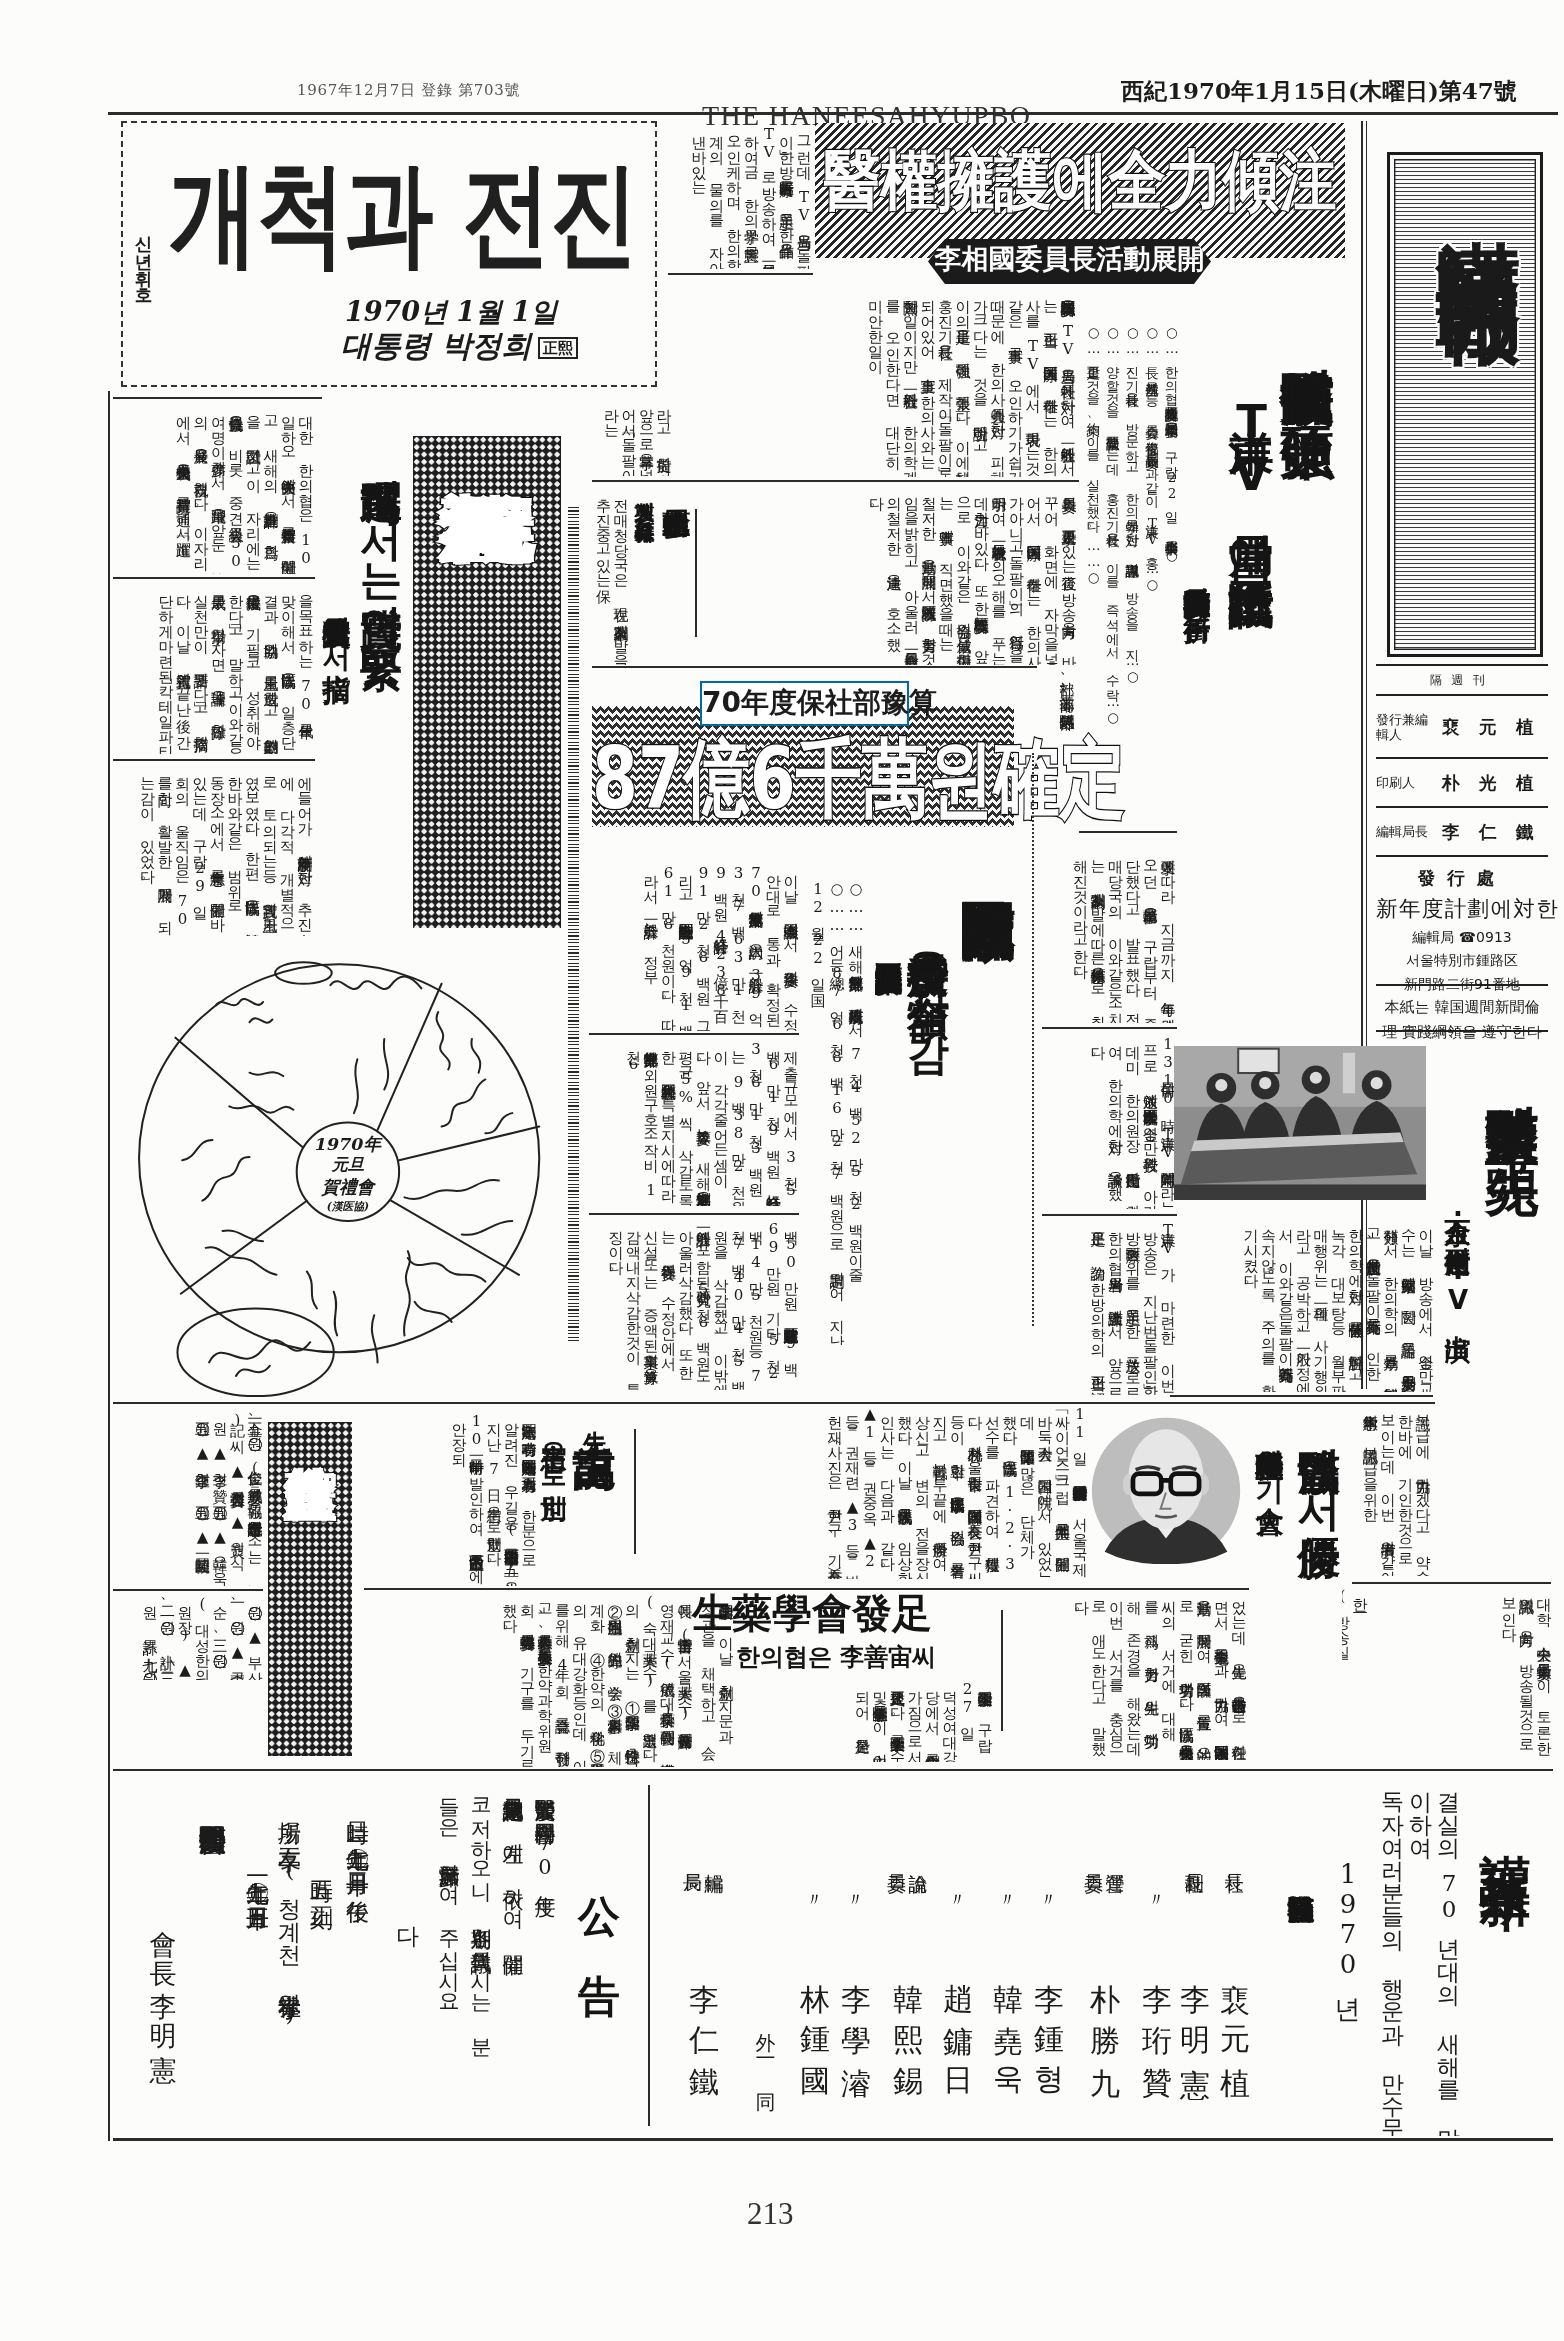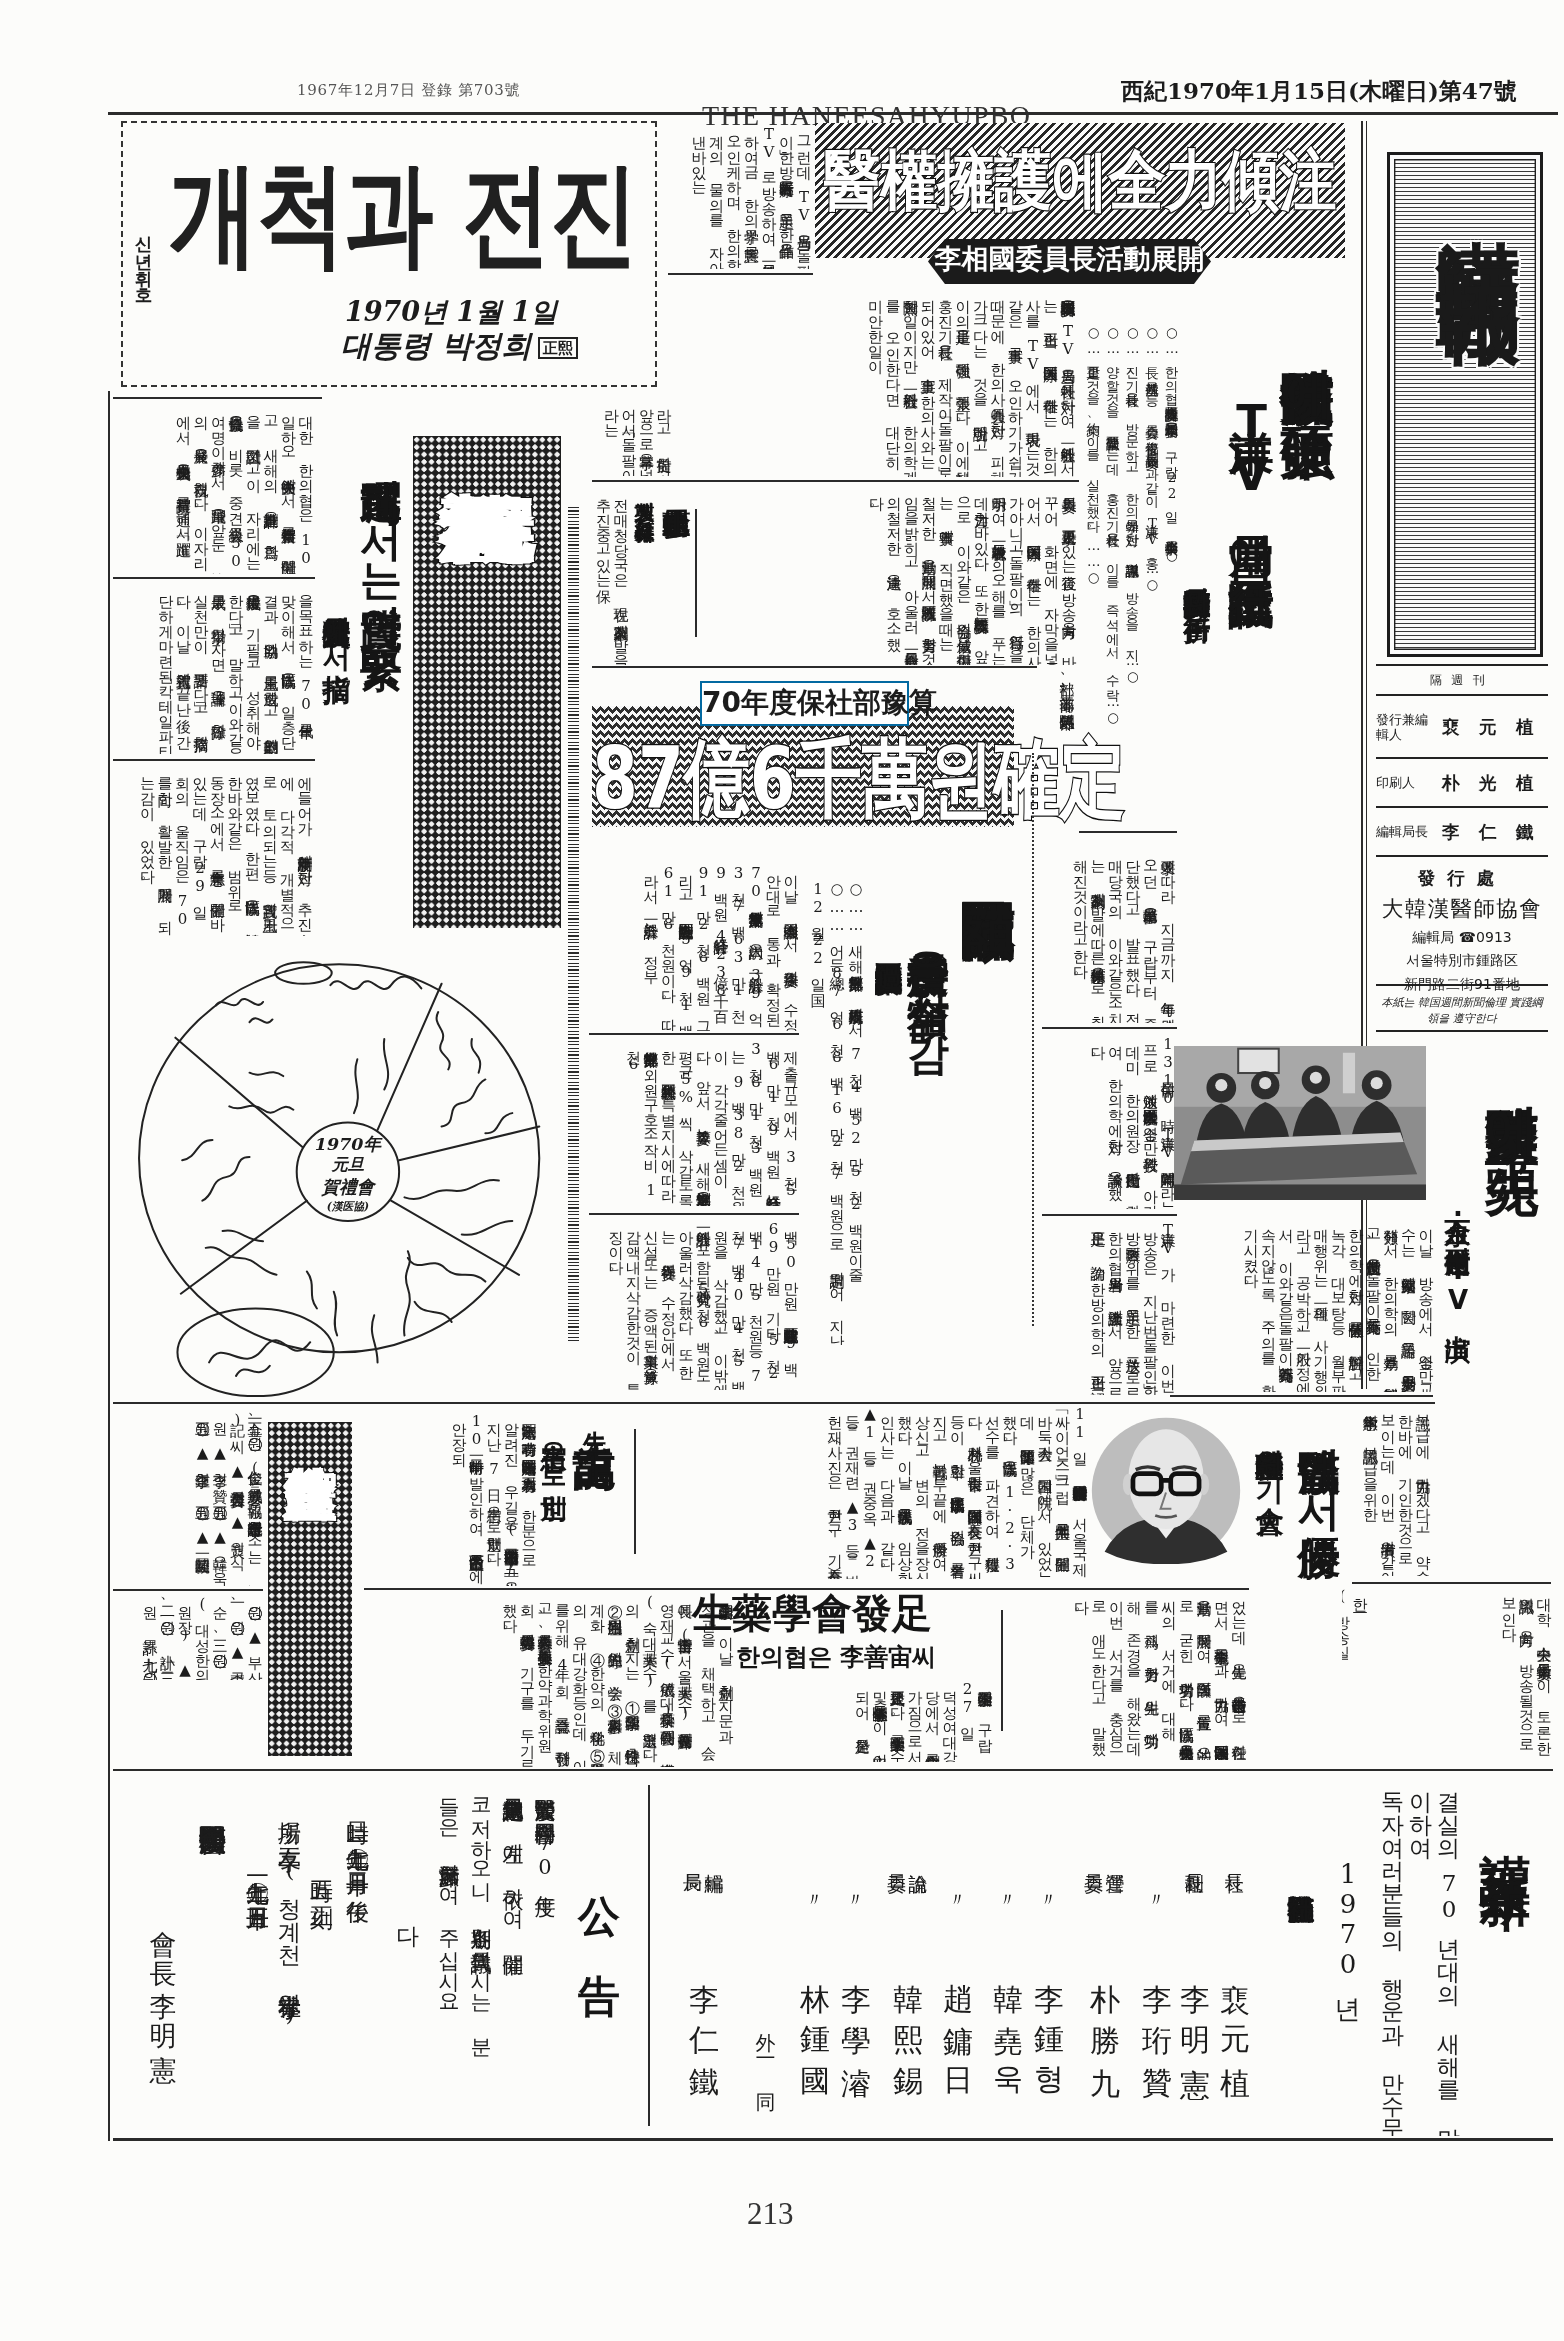--- a/index.html
+++ b/index.html
@@ -36,21 +36,21 @@
 .mast-title{writing-mode:vertical-rl;text-orientation:upright;font-family:"DejaVu Sans",sans-serif;font-weight:bold;font-size:86px;letter-spacing:10.8px;color:#1a1a1a;text-shadow:2px 2px 0 #fbfbfb,-2px -2px 0 #fbfbfb,2px -2px 0 #fbfbfb,-2px 2px 0 #fbfbfb;position:absolute;left:32px;top:15px;}
 .ib{box-sizing:border-box;font-family:"DejaVu Sans",sans-serif;}
 .ib-freq{height:28px;text-align:center;font-size:12px;letter-spacing:9.4px;line-height:28px;border-bottom:2px solid #222;}
 .ib-row{display:flex;align-items:center;border-bottom:2px solid #222;}
 .ib-label{width:58px;font-size:13px;line-height:15px;text-align:left;}
 .ib-name{flex:1;font-size:17.5px;font-weight:bold;letter-spacing:6.7px;text-align:center;white-space:nowrap;}
 .ib-office{height:127px;border-bottom:2px solid #222;text-align:center;}
 .ib-office .t1{font-size:17.5px;font-weight:bold;letter-spacing:12px;padding-top:9.4px;}
 .ib-office .t2{font-size:21.6px;letter-spacing:1.3px;margin-top:4px;white-space:nowrap;}
 .ib-office .t3{font-size:14px;margin-top:5.4px;white-space:nowrap;}
-.ib-ethics{font-size:11px;line-height:16px;padding:9.4px 4px;text-align:center;font-style:italic;}
+.ib-ethics{font-size:15px;line-height:25px;padding:9.4px 4px;text-align:center;}
 
 .n-body{font-size:21px;line-height:32px;}
 .n-line{font-size:23px;line-height:27px;}
 .staff-col{position:absolute;top:1859px;width:47px;height:283px;}
 .staff-title{position:absolute;top:0;left:50%;transform:translateX(-50%);writing-mode:vertical-rl;text-orientation:upright;font-size:19px;line-height:21.6px;height:65px;white-space:pre-line;}
 .staff-name{position:absolute;top:101px;left:50%;transform:translateX(-50%);writing-mode:vertical-rl;text-orientation:upright;font-size:30px;letter-spacing:42px;height:223px;}
 .staff-name-small{top:159px;font-size:20px;letter-spacing:30px;}
 .pageno{font-family:"Liberation Serif",serif;font-size:31px;color:#333;}
 </style>
 </head>
@@ -117,21 +117,21 @@
   <div class="ib-row" style="height:47px;">
     <span class="ib-label">印刷人</span>
     <span class="ib-name">朴 光 植</span>
   </div>
   <div class="ib-row" style="height:47px;">
     <span class="ib-label">編輯局長</span>
     <span class="ib-name">李 仁 鐵</span>
   </div>
   <div class="ib-office">
     <div class="t1">發行處</div>
-    <div class="t2">大韓漢醫師協會</div>
+    <div class="t2">新年度計劃에対한</div>
     <div class="t3">編輯局 ☎0913</div>
     <div class="t3">서울特別市鍾路区</div>
     <div class="t3">新門路二街91番地</div>
   </div>
   <div class="ib-ethics">本紙는 韓国週間新聞倫理 實踐綱領을 遵守한다</div>
 </div>
 
 <div class="rh" style="left:113px;top:397px;width:209px;"></div>
 <div class="a vt" style="left:117px;top:405px;width:197px;height:169px;">대한 한의협은 10일하오 中央会館에서 新年賀禮会를 開催하고 새해의 計劃推進을 爲한 団合을 試図하고이 자리에는 協会任員을 비롯 중견級会員 50여명이参席해서 飛躍을앞둔 協会의 発展을 自祝했다。이자리에서 裵元植中央会長은 賀禮辭를通해서「躍進</div>
 <div class="rh" style="left:113px;top:577px;width:202px;"></div>

